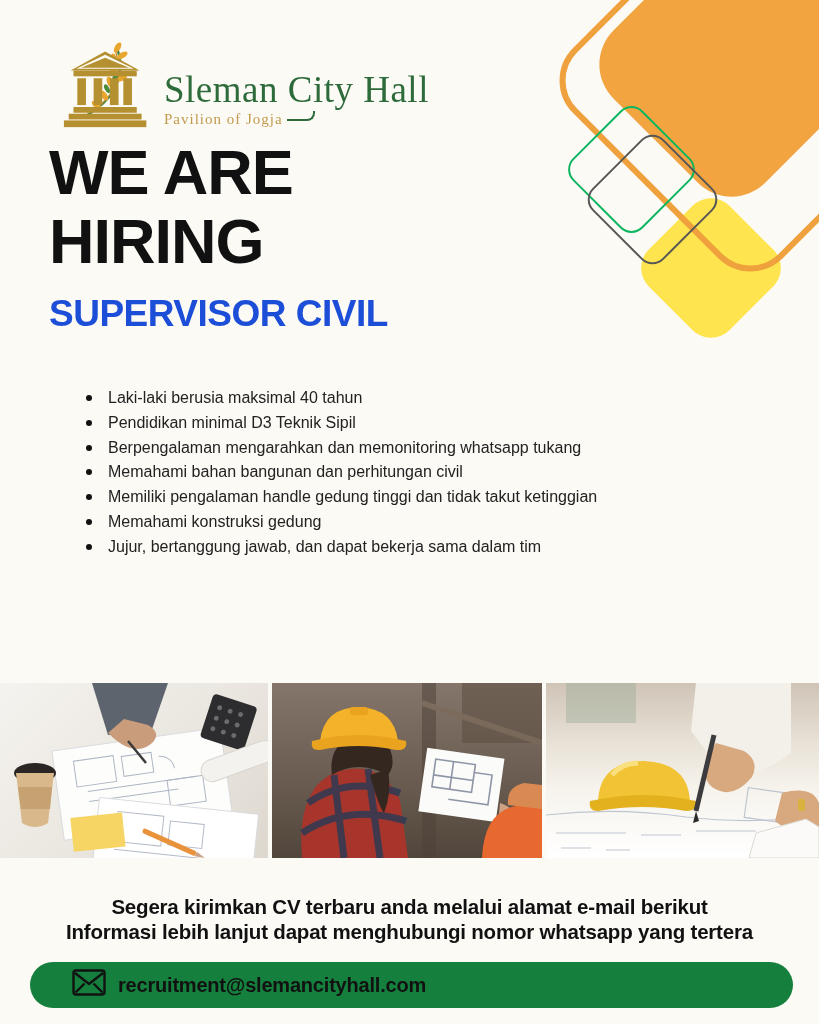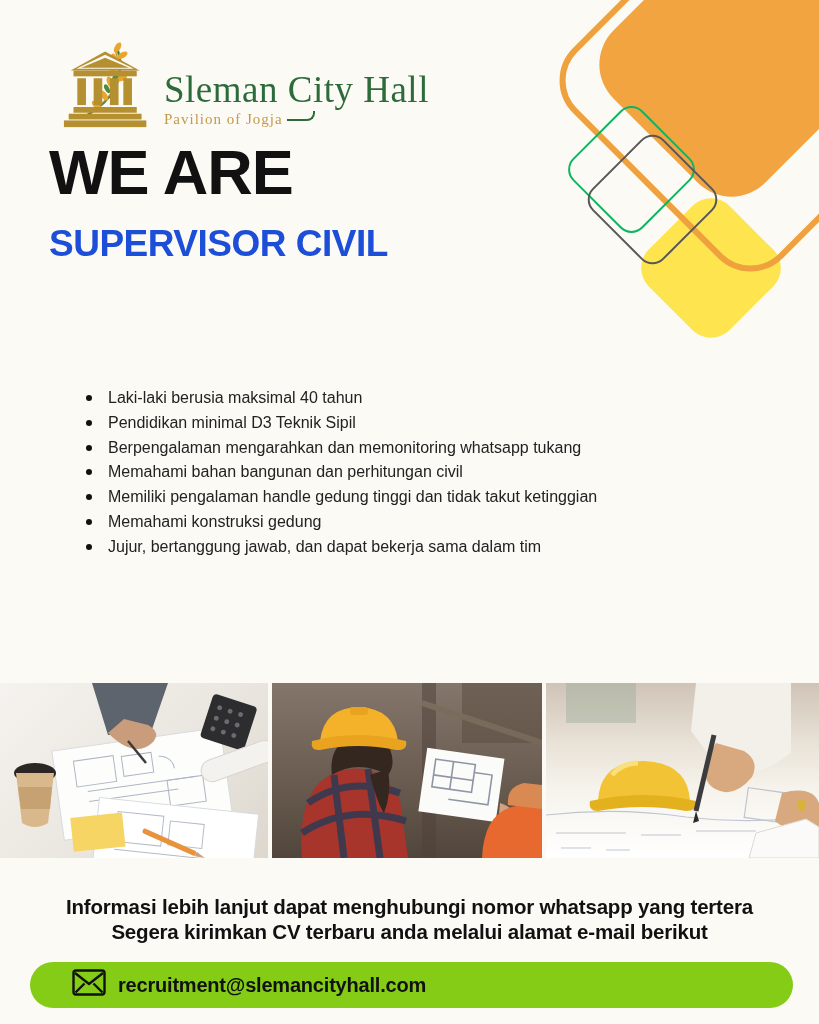--- a/index.html
+++ b/index.html
@@ -49,21 +49,21 @@
   .photo svg{display:block;}
   .photo1{width:268px;background:linear-gradient(135deg,#f5f3ef 0%,#e9e5de 60%,#ddd7ce 100%);}
   .photo2{width:270px;background:linear-gradient(180deg,#84766a 0%,#6a5c50 55%,#51463c 100%);}
   .photo3{width:273px;background:linear-gradient(180deg,#cfc4b6 0%,#e9e2d7 35%,#f6f3ec 60%,#ffffff 100%);}
   
   .cta{position:absolute;left:0;top:894px;width:819px;text-align:center;}
   .cta p{margin:0;font-size:20.5px;font-weight:800;letter-spacing:-.2px;color:#111;line-height:1.22;}
   
   .contact-bar{
     position:absolute;left:30px;top:962px;width:763px;height:46px;border-radius:23px;
-    background:#84cc16;display:flex;align-items:center;justify-content:space-between;
+    background:#15803d;display:flex;align-items:center;justify-content:space-between;
     padding:0 36px 0 42px;box-sizing:border-box;
   }
   .contact{display:flex;align-items:center;gap:12px;cursor:pointer;}
   .contact span{font-size:20px;font-weight:800;color:#111;letter-spacing:-.2px;white-space:nowrap;}
 </style>
 </head>
 <body>
 
 <div class="poster">
 
@@ -117,21 +117,21 @@
     <div class="logo-text">
       <div class="brand-name">Sleman City Hall</div>
       <div class="brand-tagline">
         <span>Pavilion of Jogja</span>
         <span class="tagline-swoosh"></span>
       </div>
     </div>
   </header>
 
   <section class="headline">
-    <h1><span>WE ARE</span><br></h1>
+    <h1><span>WE ARE</span><br><span>HIRING</span></h1>
     <h2>SUPERVISOR CIVIL</h2>
   </section>
 
   <ul class="requirements">
       <li>Laki-laki berusia maksimal 40 tahun</li>
       <li>Pendidikan minimal D3 Teknik Sipil</li>
       <li>Berpengalaman mengarahkan dan memonitoring whatsapp tukang</li>
       <li>Memahami bahan bangunan dan perhitungan civil</li>
       <li>Memiliki pengalaman handle gedung tinggi dan tidak takut ketinggian</li>
       <li>Memahami konstruksi gedung</li>
@@ -260,22 +260,22 @@
 
         <path d="M168 52 L150 128" stroke="#3c3c3e" stroke-width="5"></path>
         <path d="M150 128 l-3 12 6 -2 z" fill="#2b2b2b"></path>
 
         <path d="M210 150 l50 -14 13 8 v31 h-70 z" fill="#fbfaf8" stroke="#dcd9d2"></path>
       </svg>
     </figure>
   </div>
 
   <section class="cta">
+    <p>Segera kirimkan CV terbaru anda melalui alamat e-mail berikut</p>
     <p>Informasi lebih lanjut dapat menghubungi nomor whatsapp yang tertera</p>
-    <p>Segera kirimkan CV terbaru anda melalui alamat e-mail berikut</p>
   </section>
 
   <div class="contact-bar">
     <div class="contact">
       <span>
         <svg width="34" height="27" viewBox="0 0 34 27" fill="none" stroke="#111" stroke-width="2.4">
           <rect x="1.5" y="1.5" width="31" height="24" rx="2.5"></rect>
           <path d="M3 4 L17 15 L31 4"></path>
           <path d="M3.5 23.5 L12.5 14.5 M30.5 23.5 L21.5 14.5"></path>
         </svg>

